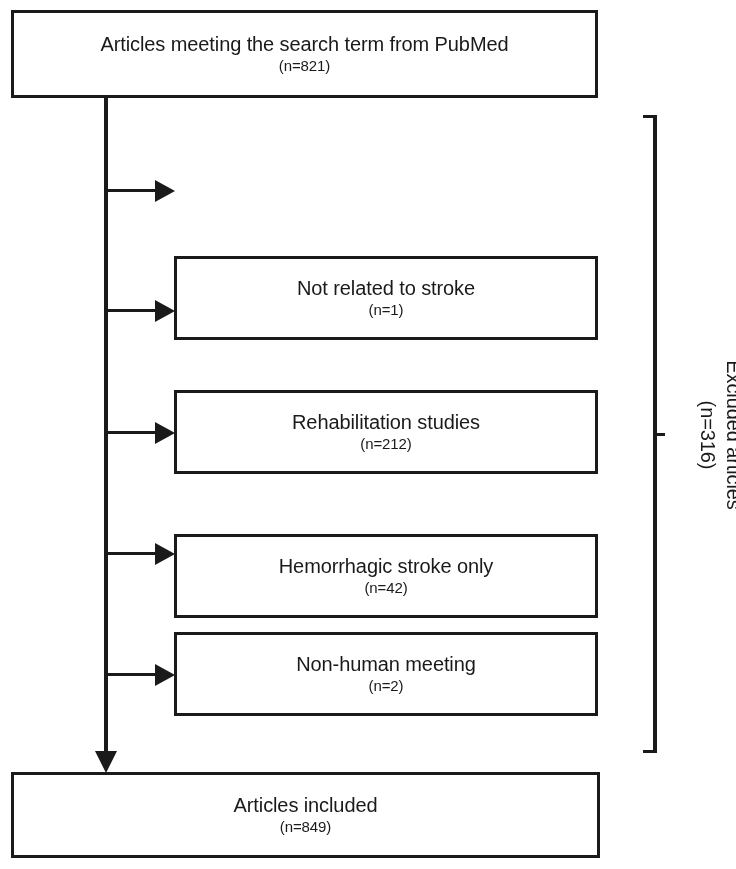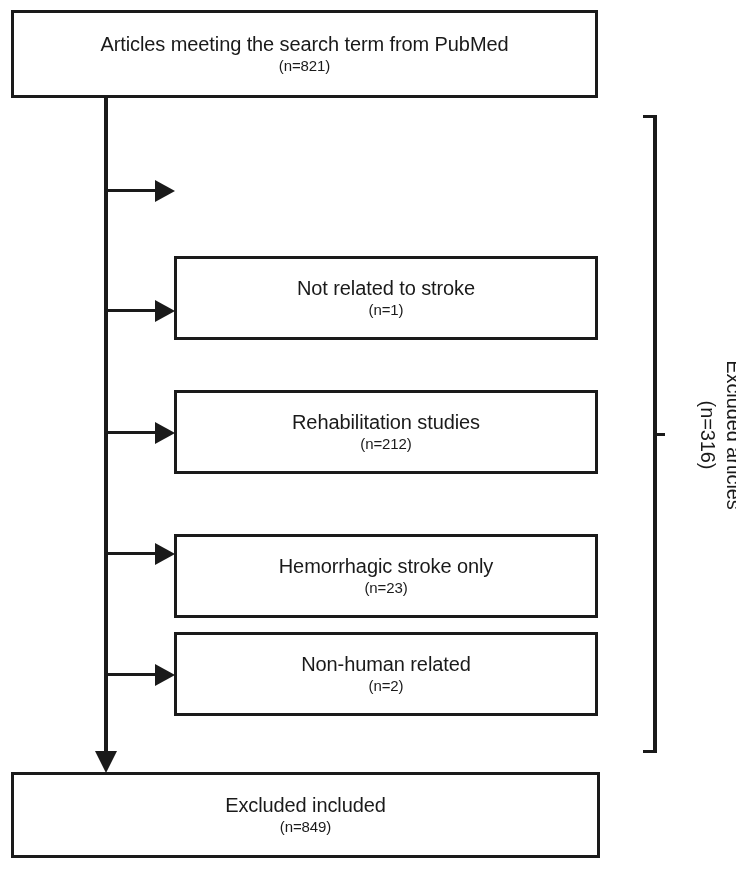--- a/index.html
+++ b/index.html
@@ -192,34 +192,34 @@
   <div class="box excl-box" id="box-excl-1">
     <div class="line1">Not related to stroke</div>
     <div class="line2">(n=1)</div>
   </div>
   <div class="box excl-box" id="box-excl-2">
     <div class="line1">Rehabilitation studies</div>
     <div class="line2">(n=212)</div>
   </div>
   <div class="box excl-box" id="box-excl-3">
     <div class="line1">Hemorrhagic stroke only</div>
-    <div class="line2">(n=23)</div>
+    <div class="line2">(n=42)</div>
   </div>
   <div class="box excl-box" id="box-excl-4">
-    <div class="line1">Non-human related</div>
+    <div class="line1">Non-human meeting</div>
     <div class="line2">(n=2)</div>
   </div>
 
   <div id="bracket-stem"></div>
   <div id="bracket-tick-top"></div>
   <div id="bracket-tick-bottom"></div>
   <div id="bracket-tick-mid"></div>
   <div id="bracket-label">
     <div class="line1">Excluded articles</div>
     <div class="line2">(n=316)</div>
   </div>
 
   <div class="box" id="box-bottom">
-    <div class="line1">Excluded included</div>
+    <div class="line1">Articles included</div>
     <div class="line2">(n=849)</div>
   </div>
 
 </div>
 
 </body></html>

